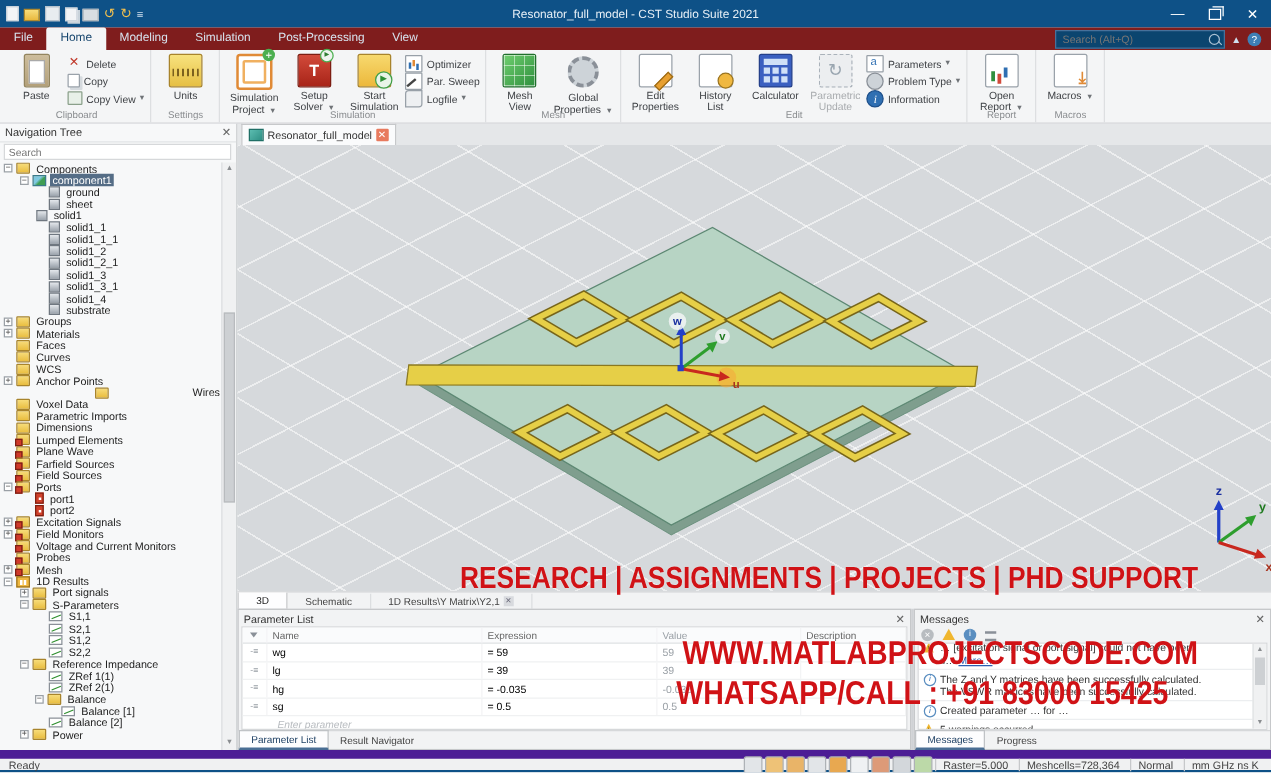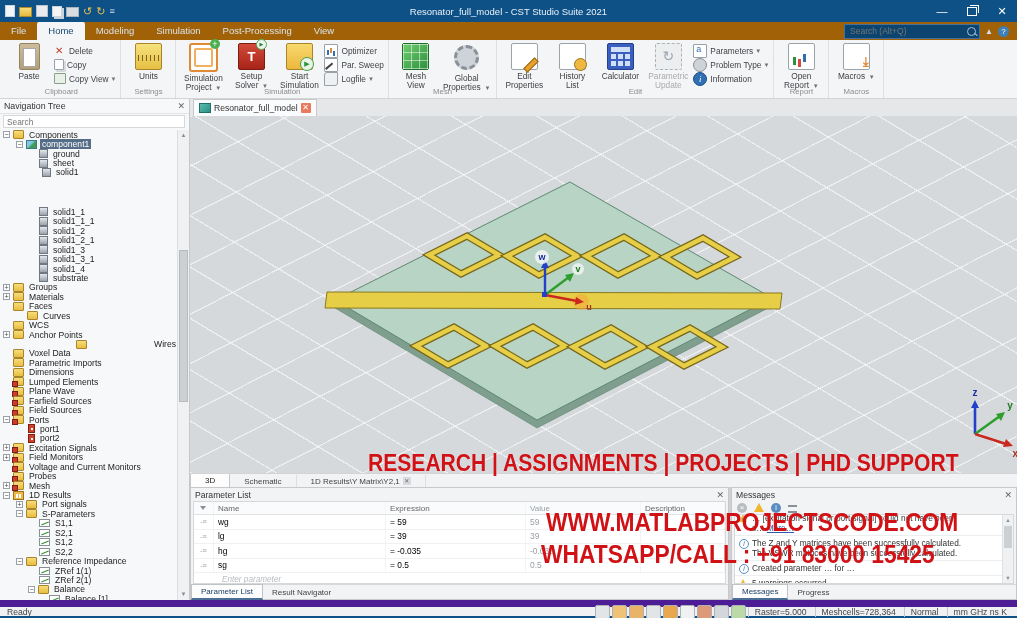--- a/index.html
+++ b/index.html
@@ -15,21 +15,21 @@
   .qa-copy{background:#f2f4f6;border:1px solid #cdd5dc;width:8px;height:9px;box-shadow:2px 2px 0 #c8d2da}
   .qa-print{background:#d8dde2;border:1px solid #aab4bc;width:11px;height:8px;margin-top:2px}
   .qa-undo,.qa-redo{color:#f4c14e;font-size:11px;line-height:11px;width:auto}
   .qa-customize{color:#cfe0ee;font-size:9px;line-height:11px;width:auto}
   .tb-title{position:absolute;left:0;right:0;text-align:center;font-size:9.5px;color:#e8f0f7;pointer-events:none}
   .winbtns{margin-left:auto;display:flex;height:22px}
   .winbtn{width:30px;height:22px;display:flex;align-items:center;justify-content:center;color:#fff;font-size:11px}
   .restore-glyph{width:8px;height:7px;border:1px solid #fff;position:relative}
   .restore-glyph::before{content:"";position:absolute;left:2px;top:-3px;width:8px;height:7px;border:1px solid #fff;border-bottom:none;border-left:none}
   
-  .menubar{position:absolute;left:0;top:22px;width:100%;height:18px;background:#a16207;display:flex;align-items:flex-start}
+  .menubar{position:absolute;left:0;top:22px;width:100%;height:18px;background:#7f1d1d;display:flex;align-items:flex-start}
   .mtab{padding:0 11px;height:18px;line-height:18px;font-size:9.5px;color:#d7e3ee}
   .mtab.active{background:#f4f5f6;color:#17466e;border-radius:2px 2px 0 0}
   .mb-right{margin-left:auto;display:flex;align-items:center;gap:5px;padding-right:8px;height:18px}
   .searchbox{width:128px;height:13px;background:#0b456f;border:1px solid #47719a;display:flex;align-items:center;padding:0 3px}
   .searchbox input{flex:1;background:transparent;border:none;outline:none;font-size:8.5px;color:#c7d6e2;font-family:"Liberation Sans",sans-serif;width:100%}
   .mag{width:7px;height:7px;border:1px solid #a9bfd2;border-radius:50%;position:relative;flex:0 0 auto}
   .mag::after{content:"";position:absolute;left:6px;top:6px;width:4px;height:1px;background:#a9bfd2;transform:rotate(45deg)}
   .chev-up{color:#cfe0ee;font-size:8px}
   .helpbtn{width:11px;height:11px;border-radius:50%;background:#3e7fb5;color:#fff;font-size:8px;text-align:center;line-height:11px}
   
@@ -368,26 +368,26 @@
         <div class="trow" style="padding-left: 29px;">
           <span class="exp-sp"></span>
           <span class="ti ti-solid"></span>
           <span class="tlabel">ground</span>
         </div>
         <div class="trow" style="padding-left: 29px;">
           <span class="exp-sp"></span>
           <span class="ti ti-solid"></span>
           <span class="tlabel">sheet</span>
         </div>
-        <div class="trow" style="padding-left: 32px;">
+        <div class="trow" style="padding-left: 19px;">
           <span class="exp-sp"></span>
           <span class="ti ti-solid"></span>
           <span class="tlabel">solid1</span>
         </div>
-        <div class="trow" style="padding-left: 29px; margin-top: 30px;">
+        <div class="trow" style="padding-left: 29px;">
           <span class="exp-sp"></span>
           <span class="ti ti-solid"></span>
           <span class="tlabel">solid1_1</span>
         </div>
         <div class="trow" style="padding-left: 29px;">
           <span class="exp-sp"></span>
           <span class="ti ti-solid"></span>
           <span class="tlabel">solid1_1_1</span>
         </div>
         <div class="trow" style="padding-left: 29px;">
@@ -428,21 +428,21 @@
         <div class="trow" style="padding-left: 3px;">
           <span class="exp">+</span>
           <span class="ti ti-folder-yellow"></span>
           <span class="tlabel">Materials</span>
         </div>
         <div class="trow" style="padding-left: 3px;">
           <span class="exp-sp"></span>
           <span class="ti ti-folder-yellow"></span>
           <span class="tlabel">Faces</span>
         </div>
-        <div class="trow" style="padding-left: 17px;">
+        <div class="trow" style="padding-left: 3px;">
           <span class="exp-sp"></span>
           <span class="ti ti-folder-yellow"></span>
           <span class="tlabel">Curves</span>
         </div>
         <div class="trow" style="padding-left: 3px;">
           <span class="exp-sp"></span>
           <span class="ti ti-folder-yellow"></span>
           <span class="tlabel">WCS</span>
         </div>
         <div class="trow" style="padding-left: 3px;">

